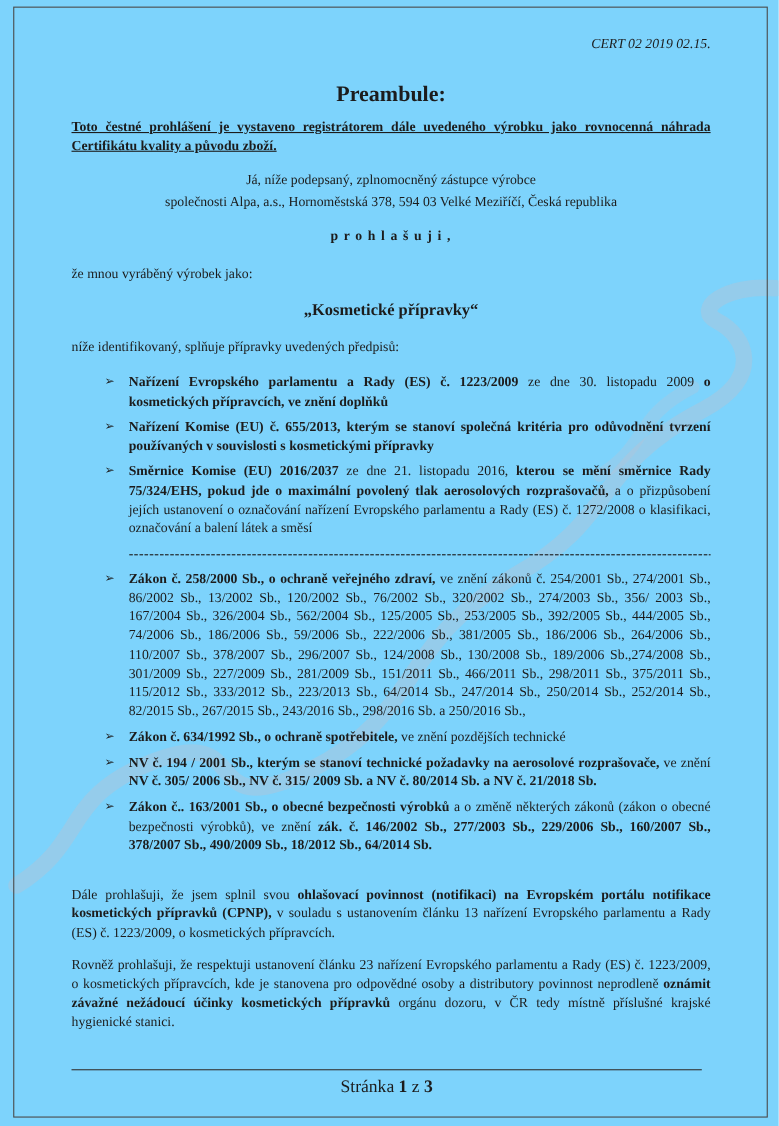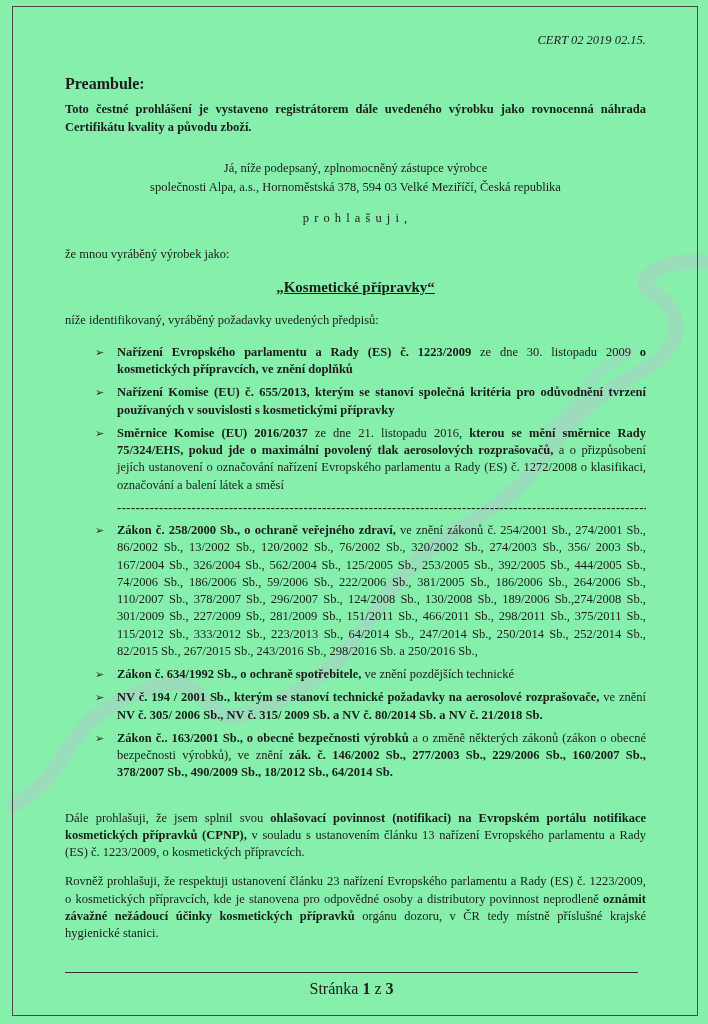--- a/index.html
+++ b/index.html
@@ -1,44 +1,44 @@
 <!DOCTYPE html>
 <html><head>
 <meta charset="utf-8">
 <style>
   html, body { margin:0; padding:0; background:#ffffff; }
   .page {
     position:relative; width:708px; height:1024px; margin:0 auto;
-    background:#86efac; color:#1c1c1c; overflow:hidden;
+    background:#7dd3fc; color:#1c1c1c; overflow:hidden;
     font-family:"Liberation Serif", serif;
   }
   .page-border {
     position:absolute; top:6px; left:12px; right:10px; bottom:8px;
     border:1px solid #4a4a4a; pointer-events:none; z-index:2;
   }
   .watermark { position:absolute; top:0; left:0; z-index:0; }
   .content {
     position:absolute; top:28px; left:65px; right:62px; z-index:1;
     font-size:12.5px; line-height:1.38;
   }
   .b { font-weight:bold; }
   .doc-ref { text-align:right; font-style:italic; margin:4px 0 24px; }
   .title {
     text-align:center; font-size:21px; font-weight:bold;
     text-decoration:underline; margin:0 0 28px; letter-spacing:0.5px;
   }
-  .preamble-heading { font-size:16px; font-weight:bold; margin:0 0 6px; }
-  .preamble-text { font-weight:bold; margin:0 0 24px; text-align:justify; }
+  .preamble-heading { font-size:20px; font-weight:bold; margin:0 0 6px;text-align:center; }
+  .preamble-text { font-weight:bold; margin:0 0 14px; text-align:justify;text-decoration:underline; }
   .declarant { text-align:center; margin:0 0 8px; }
   .declarant p { margin:2px 0; }
-  .declare-word { text-align:center; font-weight:normal; letter-spacing:1px; margin:14px 0 18px; }
+  .declare-word { text-align:center; font-weight:bold; letter-spacing:1px; margin:14px 0 18px; }
   .product-intro { margin:0 0 14px; }
   .product-name {
     text-align:center; font-weight:bold; font-size:15px;
-    text-decoration:underline; margin:0 0 14px;
+    margin:0 0 14px;
   }
   .list-intro { margin:0 0 15px; }
   .reg-list { margin-left:30px; }
   .reg-item { display:flex; margin:0 0 6px; }
   .bullet { width:22px; flex:none; font-size:11px; padding-top:1px; }
   .reg-text { flex:1; text-align:justify; }
   .separator {
     margin:0 0 5px 22px; white-space:nowrap; overflow:hidden;
     letter-spacing:0.5px; font-weight:bold;
   }
@@ -74,21 +74,21 @@
       <p>Já, níže podepsaný, zplnomocněný zástupce výrobce</p>
       <p>společnosti Alpa, a.s., Hornoměstská 378, 594 03  Velké Meziříčí, Česká republika</p>
     </div>
 
     <p class="declare-word">p r o h l a š u j i ,</p>
 
     <p class="product-intro">že mnou vyráběný výrobek jako:</p>
 
     <p class="product-name">„Kosmetické přípravky“</p>
 
-    <p class="list-intro">níže identifikovaný, vyráběný požadavky uvedených předpisů:</p>
+    <p class="list-intro">níže identifikovaný, splňuje přípravky uvedených předpisů:</p>
 
     <div class="reg-list">
 
       <div class="reg-item">
         <span class="bullet">➢</span>
         <span class="reg-text"><span class="b">Nařízení Evropského parlamentu a Rady (ES) č. 1223/2009</span><span> ze dne 30. listopadu 2009 </span><span class="b">o kosmetických přípravcích, ve znění doplňků</span></span>
       </div>
 
       <div class="reg-item">
         <span class="bullet">➢</span>

